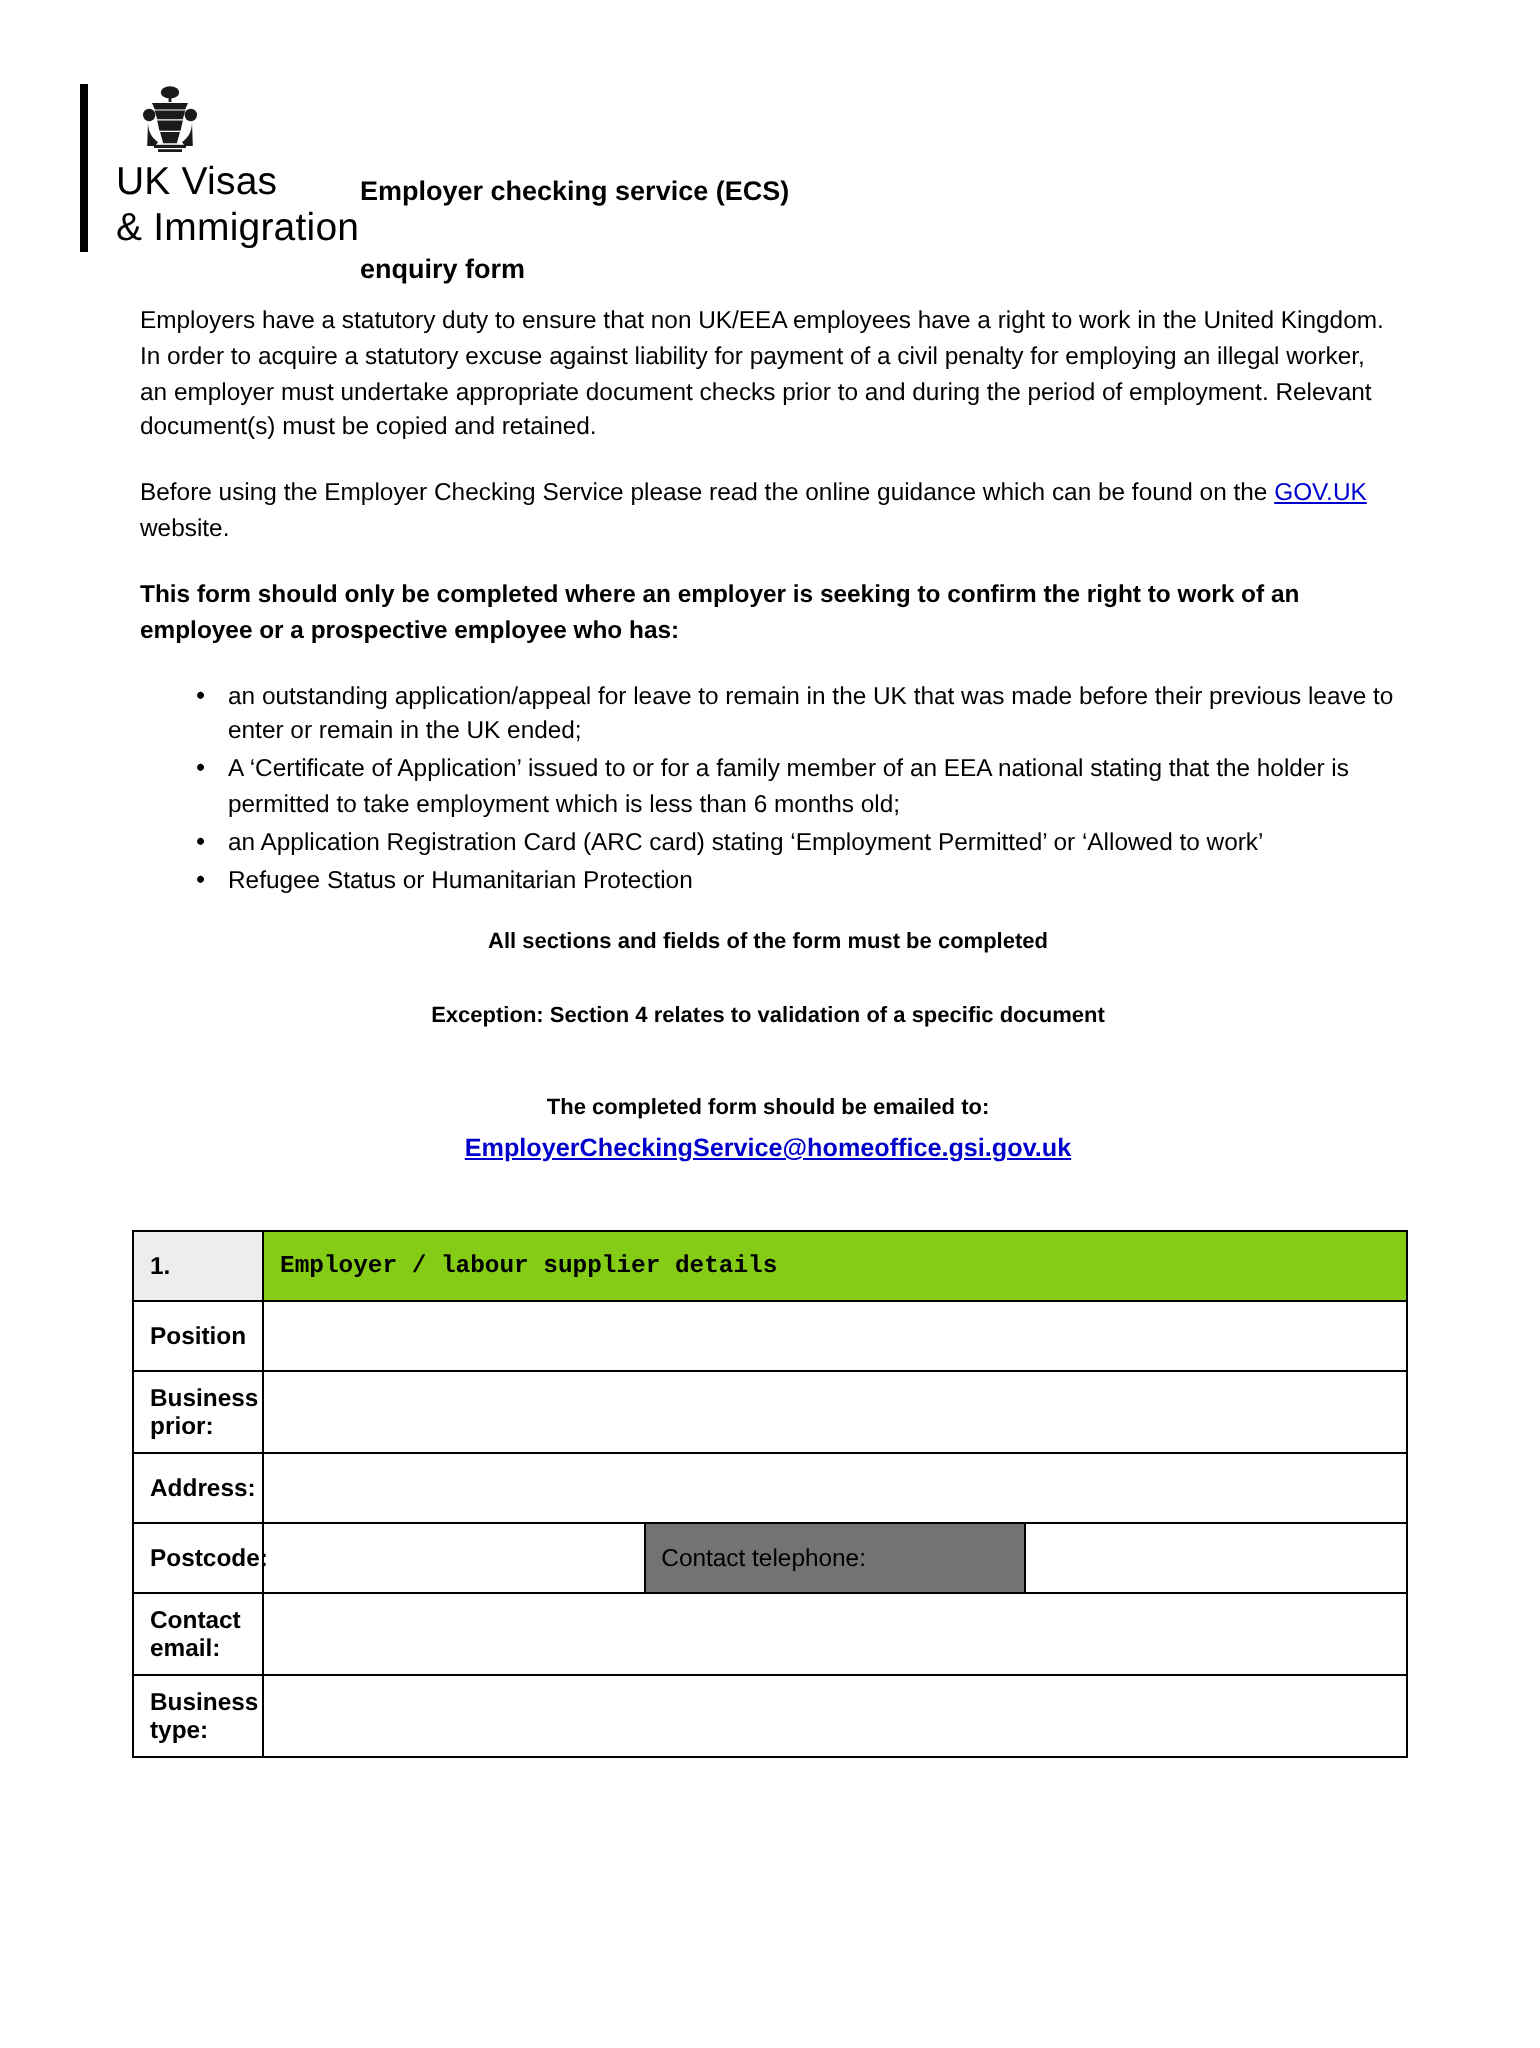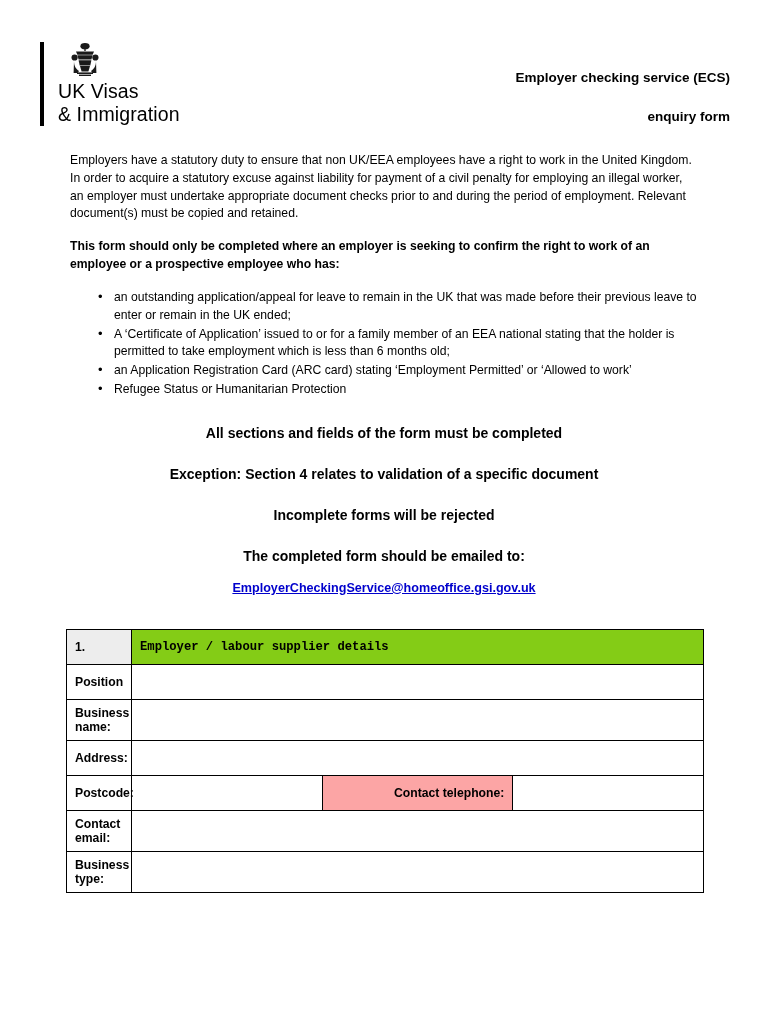--- a/index.html
+++ b/index.html
@@ -49,22 +49,22 @@
     line-height: 1.17;
     font-weight: normal;
     letter-spacing: 0.1px;
     color: #000000;
     white-space: pre-line;
   }
   .doc-title {
     position: absolute;
     left: 180px;
     right: 40px;
-    top: 6px;
-    text-align: right;
+    top: 24px;
+    text-align: left;
     font-size: 13.5px;
     font-weight: bold;
     line-height: 1.45;
     white-space: pre-line;
   }
 
   
   .content {
     padding: 0 72px 0 70px;
   }
@@ -74,41 +74,41 @@
     margin: 0 0 15px 0;
   }
   p.para.bold {
     font-weight: bold;
   }
   .link {
     color: #0000cc;
     text-decoration: underline;
   }
   ul.bullets {
-    margin: 0 0 14px 0;
+    margin: 0 0 4px 0;
     padding-left: 28px;
     list-style: none;
   }
   ul.bullets li {
     font-size: 12.2px;
     line-height: 1.46;
     margin-bottom: 1px;
     position: relative;
     padding-left: 16px;
   }
   ul.bullets li:before {
     content: "\2022";
     position: absolute;
     left: 0;
     top: -1px;
     font-size: 13px;
   }
   .centered {
     text-align: center;
-    font-size: 14px;
+    font-size: 11px;
     font-weight: bold;
     margin: 0 0 10px 0;
     line-height: 1.5;
   }
   .spacer-md { height: 10px; }
   .email-line {
     text-align: center;
     font-size: 12.6px;
     font-weight: bold;
     margin: 0;
@@ -155,23 +155,23 @@
     font-weight: bold;
     background: #ffffff;
   }
   td.value {
     background: #ffffff;
   }
   td.tall {
     height: 44px;
   }
   td.label-shaded {
-    background: #fca5a5;
-    font-weight: bold;
-    text-align: right;
+    background: #737373;
+    font-weight: normal;
+    text-align: left;
     width: 158px;
   }
   td.value-narrow {
     width: 148px;
   }
 </style>
 </head>
 <body>
 
 <div class="page">
@@ -200,55 +200,55 @@
     <div class="doc-title">
       <div>Employer checking service (ECS)</div>
       <div>enquiry form</div>
     </div>
   </div>
 
   <div class="content">
 
     <p class="para">Employers have a statutory duty to ensure that non UK/EEA employees have a right to work in the United Kingdom.  In order to acquire a statutory excuse against liability for payment of a civil penalty for employing an illegal worker, an employer must undertake appropriate document checks prior to and during the period of employment.  Relevant document(s) must be copied and retained.</p>
 
+    <p class="para"><span>Before using the Employer Checking Service please read the online guidance which can be found on the </span><a class="link" href="#">GOV.UK</a><span> website.</span></p>
 
     <p class="para bold">This form should only be completed where an employer is seeking to confirm the right to work of an employee or a prospective employee who has:</p>
 
     <ul class="bullets">
       <li>an outstanding application/appeal for leave to remain in the UK that was made before their previous leave to enter or remain in the UK ended;</li>
       <li>A ‘Certificate of Application’ issued to or for a family member of an EEA national stating that the holder is permitted to take employment which is less than 6 months old;</li>
       <li>an Application Registration Card (ARC card) stating ‘Employment Permitted’ or ‘Allowed  to work’</li>
       <li>Refugee Status or Humanitarian Protection</li>
     </ul>
 
     <div class="spacer-md"></div>
 
     <p class="centered">All sections and fields of the form must be completed</p>
     <div class="spacer-md"></div>
     <p class="centered">Exception: Section 4 relates to validation of a specific document</p>
     <div class="spacer-md"></div>
-    <p class="centered">Incomplete forms will be rejected</p>
-    <div class="spacer-md"></div>
-    <p class="centered" style="margin-bottom:14px;">The completed form should be emailed to:</p>
+    <div class="spacer-md"></div>
+    <p class="centered" style="margin-bottom:4px;">The completed form should be emailed to:</p>
     <p class="email-line"><a class="email-link" href="#">EmployerCheckingService@homeoffice.gsi.gov.uk</a></p>
   </div>
 
   <div class="table-wrap">
     <table class="form-table">
       <tbody>
         <tr>
           <td class="sec-num">1.</td>
           <td class="sec-title" colspan="3">Employer / labour supplier details</td>
         </tr>
         <tr>
           <td class="label">Position</td>
           <td class="value" colspan="3"></td>
         </tr>
         <tr>
-          <td class="label">Business name:</td>
+          <td class="label">Business prior:</td>
           <td class="value" colspan="3"></td>
         </tr>
         <tr>
           <td class="label tall">Address:</td>
           <td class="value tall" colspan="3"></td>
         </tr>
         <tr>
           <td class="label">Postcode:</td>
           <td class="value value-narrow"></td>
           <td class="label-shaded">Contact telephone:</td>

